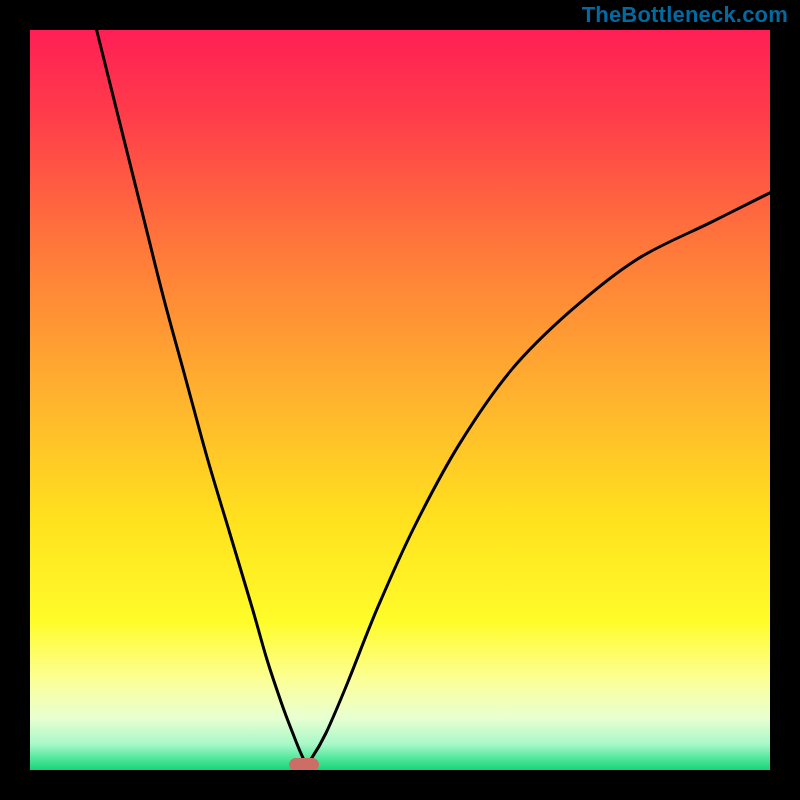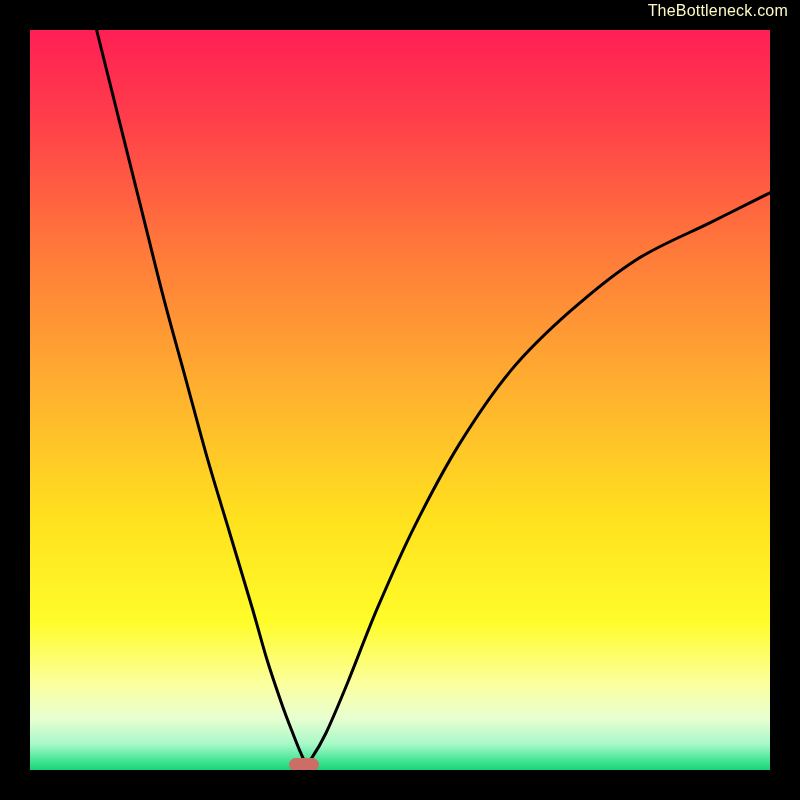--- a/index.html
+++ b/index.html
@@ -28,23 +28,23 @@
     overflow: hidden;
   }
   .gradient-bg {
     position: absolute;
     inset: 0;
   }
   .watermark {
     position: absolute;
     top: 2px;
     right: 12px;
-    color: #fef9c3;
-    font-size: 16px;
-    font-weight: 400;
+    color: #0369a1;
+    font-size: 22px;
+    font-weight: 700;
     letter-spacing: 0.2px;
   }
   svg.curve {
     position: absolute;
     inset: 0;
   }
   .marker {
     position: absolute;
     width: 30px;
     height: 13px;

